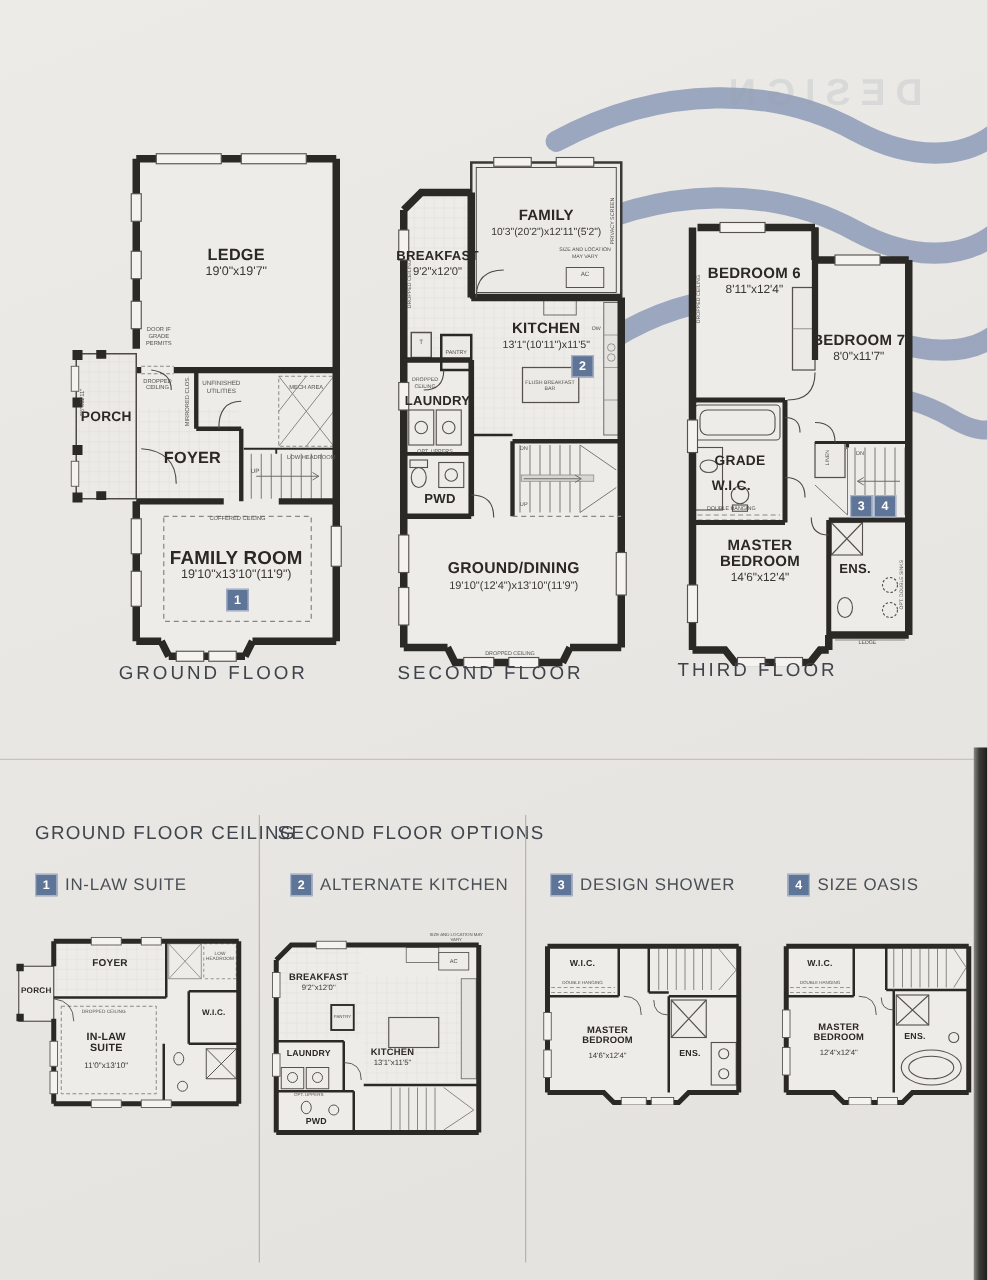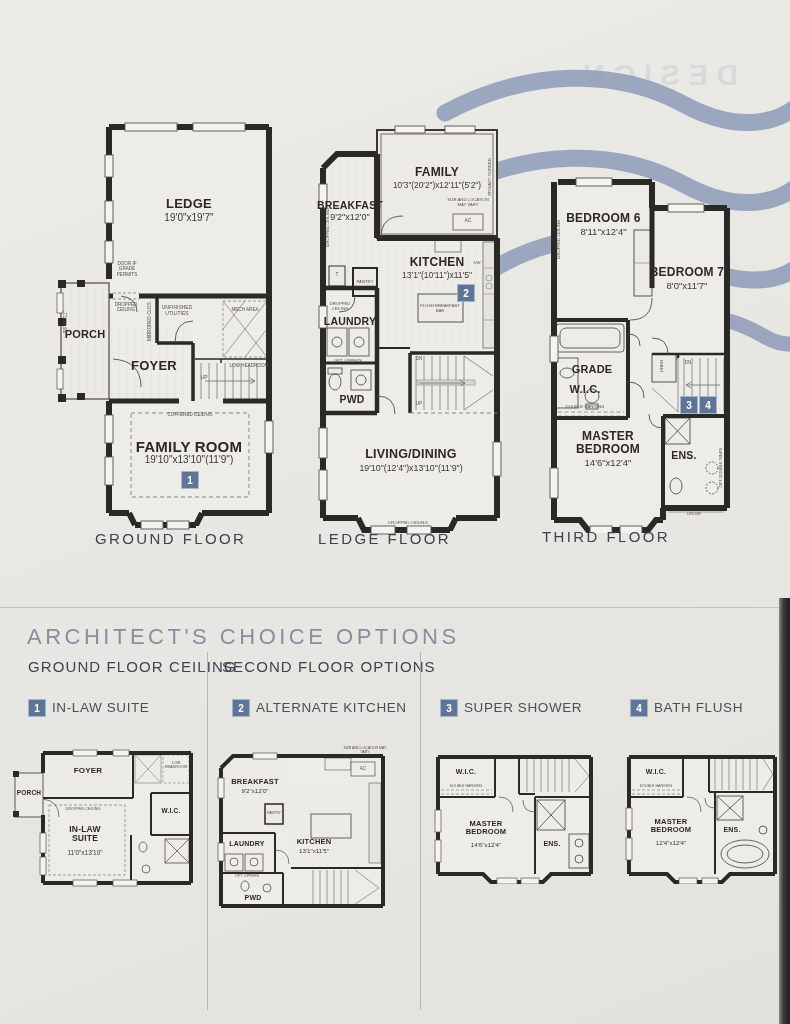--- a/index.html
+++ b/index.html
@@ -215,25 +215,25 @@
     <div class="lbl tiny" style="left:101px;top:186px;width:48px;font-size:4.2px;">FLUSH BREAKFAST BAR</div>
     <div class="lbl tiny" style="left:155px;top:143px;width:14px;font-size:4.2px;">DW</div>
     <div class="lbl tiny" style="left:16px;top:154px;width:12px;font-size:5px;">T</div>
     <div class="lbl tiny" style="left:37px;top:161px;width:26px;font-size:4.3px;">PANTRY</div>
     <div class="lbl tiny" style="left:10px;top:184px;width:30px;font-size:4.2px;">DROPPED CEILING</div>
     <div class="lbl room" style="left:4px;top:198px;width:62px;font-size:10.5px;">LAUNDRY</div>
     <div class="lbl tiny" style="left:10px;top:240px;width:46px;font-size:4.3px;">OPT. UPPERS</div>
     <div class="lbl room" style="left:14px;top:276px;width:46px;font-size:10.5px;">PWD</div>
     <div class="lbl tiny" style="left:96px;top:238px;width:16px;font-size:4.5px;">DN</div>
     <div class="lbl tiny" style="left:96px;top:283px;width:16px;font-size:4.5px;">UP</div>
-    <div class="lbl room" style="left:10px;top:330px;width:172px;font-size:12.5px;">LIVING/DINING</div>
+    <div class="lbl room" style="left:10px;top:330px;width:172px;font-size:12.5px;">GROUND/DINING</div>
     <div class="lbl dims" style="left:10px;top:346px;width:172px;font-size:8.8px;">19'10"(12'4")x13'10"(11'9")</div>
     <div class="lbl tiny" style="left:48px;top:402px;width:90px;font-size:4.3px;">DROPPED CEILING</div>
   </div>
-  <div class="floorlabel" style="left:318px;top:530px;">LEDGE FLOOR</div>
+  <div class="floorlabel" style="left:318px;top:530px;">SECOND FLOOR</div>
 
   <div class="plan" style="left:528px;top:168px;width:205px;height:365px;">
     <svg width="205" height="365" viewBox="0 0 205 365">
       <path d="M26,14 H124 V40 H199 V340 H135 V352 H128 L120,362 H60 L52,352 H26 Z" fill="#edece8"></path>
 
       <g stroke="#7a7875" stroke-width=".8" fill="none">
         <path d="M156,190 V244 M164,190 V244 M172,190 V244 M180,190 V244 M188,190 V244 M196,190 V244"></path>
         <path d="M150,190 L124,214 M150,244 L124,220 M150,190 V244"></path>
       </g>
       <path d="M158,217 H192 M158,217 l5,-3 m-5,3 l5,3" stroke="#6e6c69" stroke-width=".8" fill="none"></path>
@@ -303,35 +303,34 @@
     <div class="badge" style="left:171px;top:228px;">4</div>
     <div class="lbl room" style="left:136px;top:282px;width:40px;font-size:10.5px;">ENS.</div>
     <div class="lbl tiny vtext" style="left:191px;top:280px;font-size:4px;">OPT. DOUBLE SINKS</div>
     <div class="lbl room" style="left:42px;top:262px;width:76px;font-size:12px;">MASTER BEDROOM</div>
     <div class="lbl dims" style="left:30px;top:290px;width:100px;font-size:9.5px;">14'6"x12'4"</div>
     <div class="lbl tiny" style="left:146px;top:344px;width:40px;font-size:4.2px;">LEDGE</div>
   </div>
   <div class="floorlabel" style="left:542px;top:528px;">THIRD FLOOR</div>
 
   <div class="hdiv" style="left:0;top:607px;width:790px;"></div>
-  <div class="sec-title" style="left:27px;top:624px;">ARCHITECT'S CHOICE OPTIONS</div>
 
   <div class="col-header" style="left:28px;top:658px;">GROUND FLOOR CEILING</div>
   <div class="col-header" style="left:222px;top:658px;">SECOND FLOOR OPTIONS</div>
   <div class="vdiv" style="left:207px;top:652px;height:358px;"></div>
   <div class="vdiv" style="left:420px;top:652px;height:358px;"></div>
 
   <div class="badge" style="left:28px;top:699px;">1</div>
   <div class="opt-label" style="left:52px;top:700px;">IN-LAW SUITE</div>
   <div class="badge" style="left:232px;top:699px;">2</div>
   <div class="opt-label" style="left:256px;top:700px;">ALTERNATE KITCHEN</div>
   <div class="badge" style="left:440px;top:699px;">3</div>
-  <div class="opt-label" style="left:464px;top:700px;">SUPER SHOWER</div>
+  <div class="opt-label" style="left:464px;top:700px;">DESIGN SHOWER</div>
   <div class="badge" style="left:630px;top:699px;">4</div>
-  <div class="opt-label" style="left:654px;top:700px;">BATH FLUSH</div>
+  <div class="opt-label" style="left:654px;top:700px;">SIZE OASIS</div>
 
   <div class="plan" style="left:13px;top:743px;width:185px;height:150px;">
     <svg width="185" height="150" viewBox="0 0 185 150">
       <path d="M30,10 H178 V140 H30 Z" fill="#edece8"></path>
       <rect x="2" y="30" width="28" height="44" fill="#eceae6" stroke="#4c4946" stroke-width=".9"></rect>
       <rect x="32" y="12" width="86" height="42" fill="url(#tile)" opacity=".55"></rect>
       <rect x="36" y="62" width="76" height="70" fill="none" stroke="#8a8885" stroke-width=".8" stroke-dasharray="3,2"></rect>
       <g stroke="#8a8885" stroke-width=".7">
           <path d="M122,12 L148,40 M148,12 L122,40"></path>
         </g>

